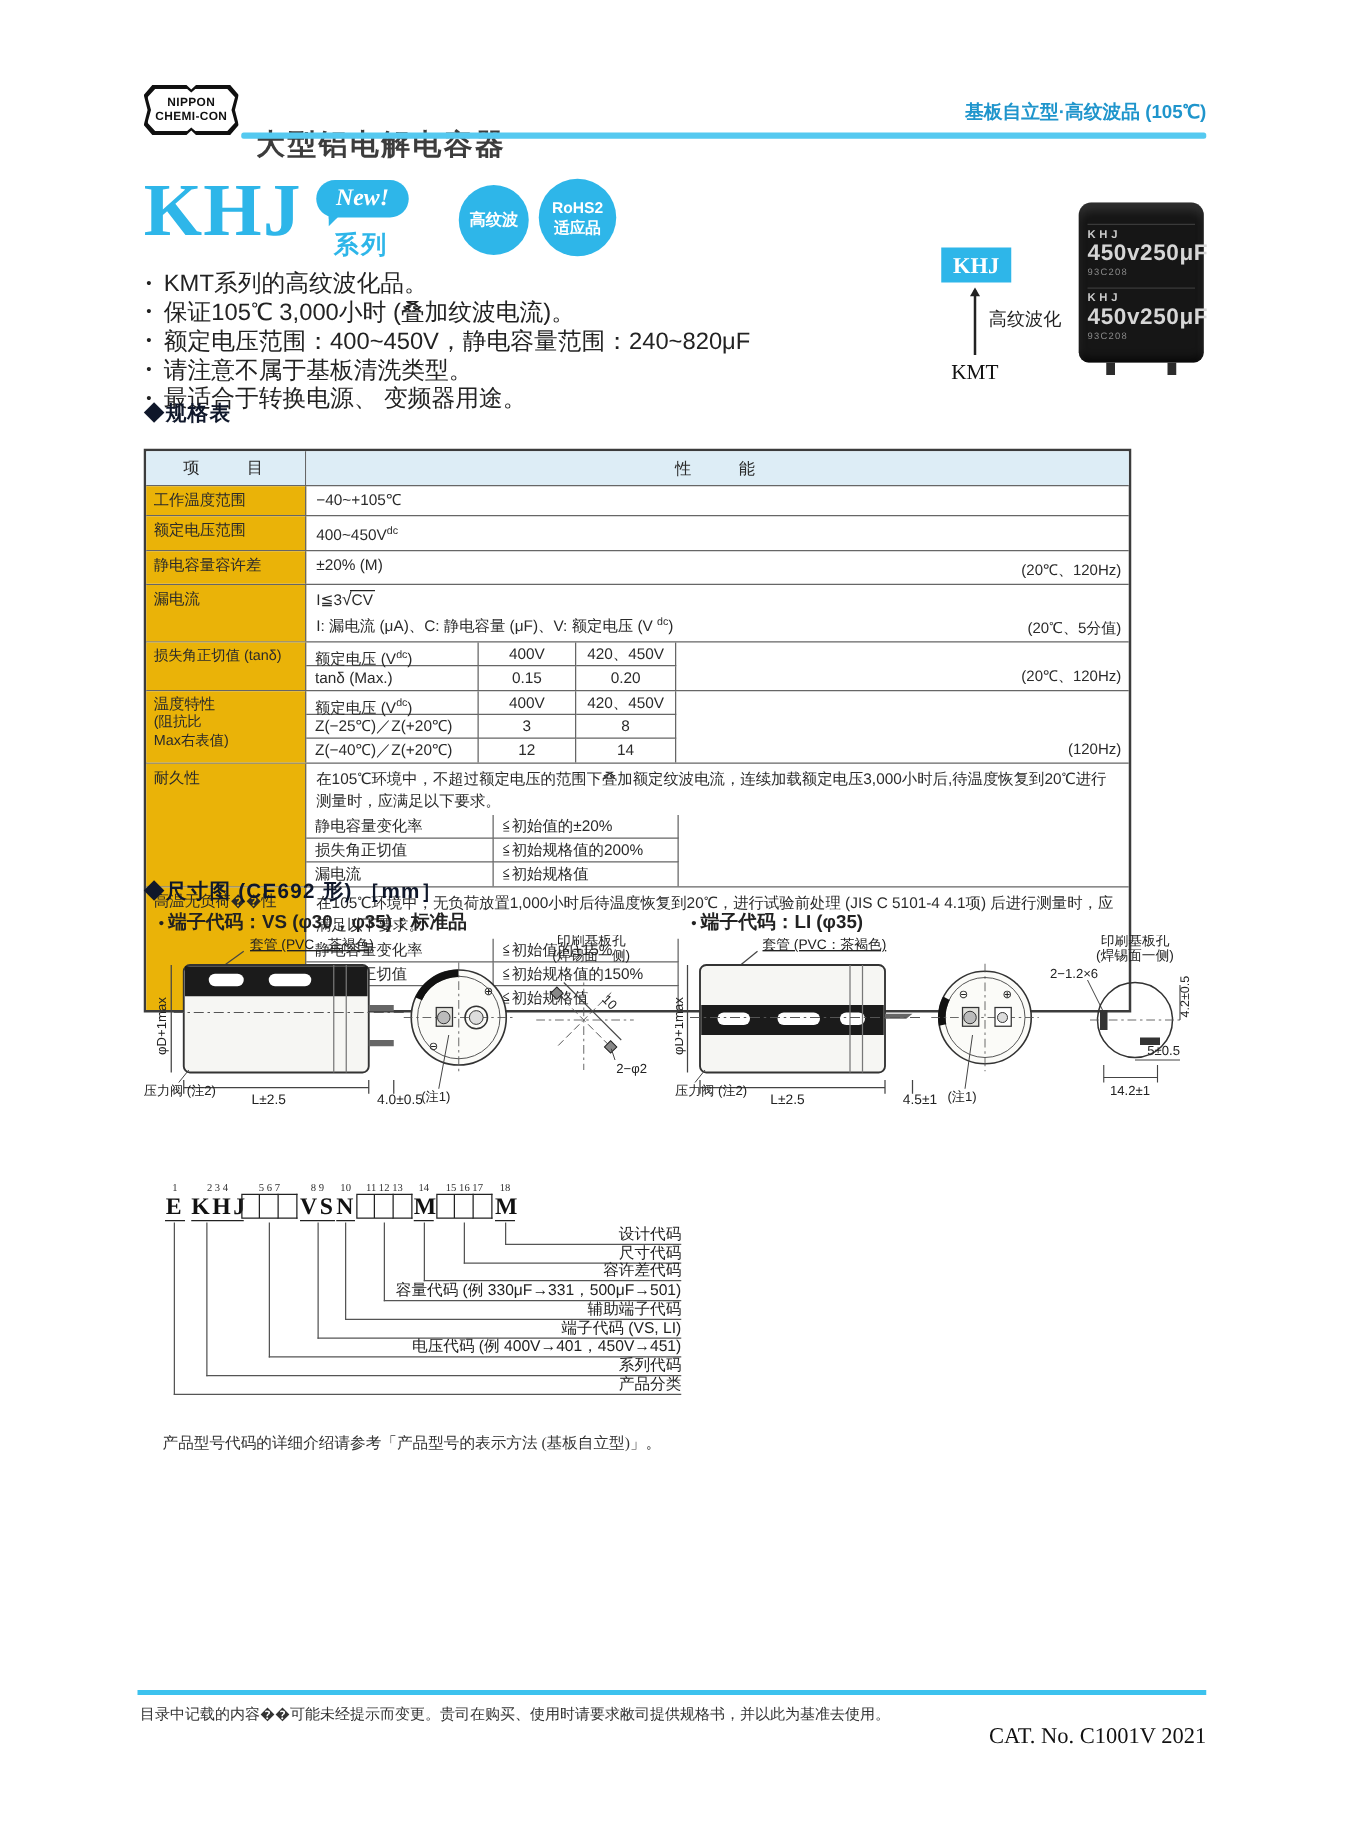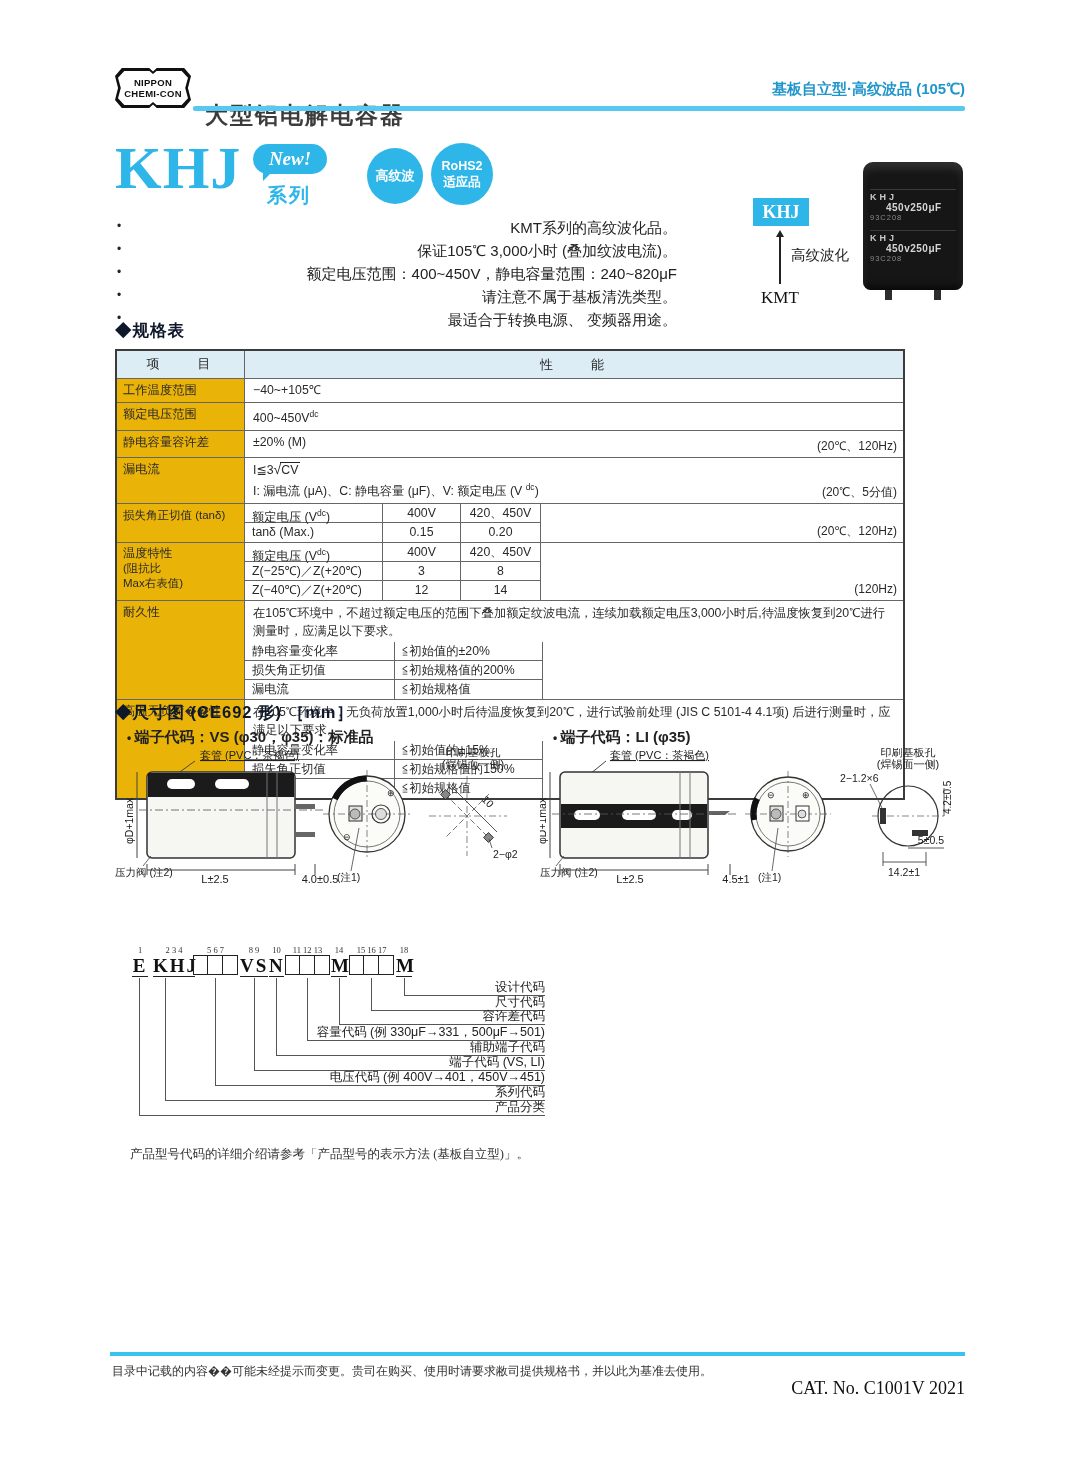--- a/index.html
+++ b/index.html
@@ -29,44 +29,44 @@
   .khj-big { position:absolute; left:0; top:-6px; font-family:"Liberation Serif", serif; font-size:60px; font-weight:bold; color:#2eb6e9; letter-spacing:1px; }
   .new-badge { position:absolute; left:138px; top:4px; width:74px; height:30px; background:#2eb6e9; border-radius:15px;
     color:#fff; font-family:"Liberation Serif", serif; font-style:italic; font-weight:bold; font-size:19px;
     display:flex; align-items:center; justify-content:center; }
   .new-badge:after { content:""; position:absolute; left:10px; bottom:-7px; border:6px solid transparent; border-top-color:#2eb6e9; border-left-color:#2eb6e9; }
   .series-label { position:absolute; left:152px; top:42px; font-size:20px; color:#2eb6e9; font-weight:bold; letter-spacing:2px; }
   .round-badge { position:absolute; background:#2eb6e9; border-radius:50%; color:#fff; display:flex; flex-direction:column; align-items:center; justify-content:center; text-align:center; }
   .rb1 { left:252px; top:8px; width:56px; height:56px; font-size:13px; font-weight:bold; }
   .rb2 { left:316px; top:3px; width:62px; height:62px; font-size:12.5px; font-weight:bold; line-height:16px; }
   .bullets { position:absolute; left:2px; top:76px; width:560px; }
-  .bullets div { font-size:15px; line-height:23px; color:#222; position:relative; padding-left:14px;text-align:right; }
+  .bullets div { font-size:19px; line-height:23px; color:#222; position:relative; padding-left:14px; }
   .bullets div:before { content:"•"; position:absolute; left:0; top:-1px; font-size:12px; }
   .khj-tag { position:absolute; left:638px; top:58px; width:56px; height:28px; background:#2eb6e9; color:#fff;
     font-family:"Liberation Serif", serif; font-size:18px; font-weight:bold; display:flex; align-items:center; justify-content:center; }
   .khj-arrow { position:absolute; left:664px; top:92px; height:52px; width:0; border-left:2px solid #222; }
   .khj-arrow:before { content:""; position:absolute; left:-5px; top:-6px; border:4px solid transparent; border-bottom:7px solid #222; }
   .arrow-label { position:absolute; left:676px; top:106px; font-size:14.5px; color:#222; }
   .kmt-label { position:absolute; left:646px; top:148px; font-family:"Liberation Serif", serif; font-size:17px; color:#111; }
   .cap-photo { position:absolute; left:748px; top:22px; width:100px; height:128px; background:#161616;
     border-radius:10px 10px 8px 8px; box-shadow:inset 0 6px 8px rgba(255,255,255,0.12), inset 0 -4px 6px rgba(0,0,0,0.6);
     display:flex; flex-direction:column; justify-content:center; gap:8px; padding:6px 7px; }
   .cap-photo .grp { border-top:1px solid #3a3a3a; padding-top:2px; }
   .cap-photo .l1 { color:#c9c9c9; font-size:9px; letter-spacing:3px; font-weight:bold; }
-  .cap-photo .l2 { color:#d6d6d6; font-size:10px; font-weight:bold; letter-spacing:0.5px;margin-left:16px; }
+  .cap-photo .l2 { color:#d6d6d6; font-size:18px; font-weight:bold; letter-spacing:0.5px; }
   .cap-photo .l3 { color:#8a8a8a; font-size:7.5px; letter-spacing:1px; }
   .cap-leads { position:absolute; left:770px; top:150px; width:56px; display:flex; justify-content:space-between; }
   .cap-leads i { width:7px; height:10px; background:#2c2c2c; display:block; }
 
   
   .sec-title { font-size:16.5px; font-weight:bold; color:#0f172a; letter-spacing:1px; }
 
   
   .spec { top:320px; }
-  .spec-table { margin-top:7px; width:790px; border:2px solid #3c3c3c; font-size:12.3px; }
+  .spec-table { margin-top:17px; width:790px; border:2px solid #3c3c3c; font-size:12.3px; }
   .srow { display:flex; border-top:1px solid #666; }
   .srow:first-child { border-top:none; }
   .slab { width:128px; flex:0 0 128px; background:#eab308; border-right:1px solid #666; padding:3px 6px; line-height:16px; }
   .sval { flex:1; position:relative; padding:3px 8px; line-height:17px; }
   .sval.nopad { padding:0; }
   .shead .slab, .shead .sval { background:#ddedf6; text-align:center; font-size:13px; padding:5px 0; letter-spacing:4px; }
   .cond { position:absolute; right:6px; bottom:2px; font-size:12px; }
   sup.dc { font-size:8.5px; vertical-align:super; }
   .sqrt-rad { font-size:14px; }
   .sqrt-arg { border-top:1px solid #222; margin-left:-1px; padding:0 2px 0 1px; }

